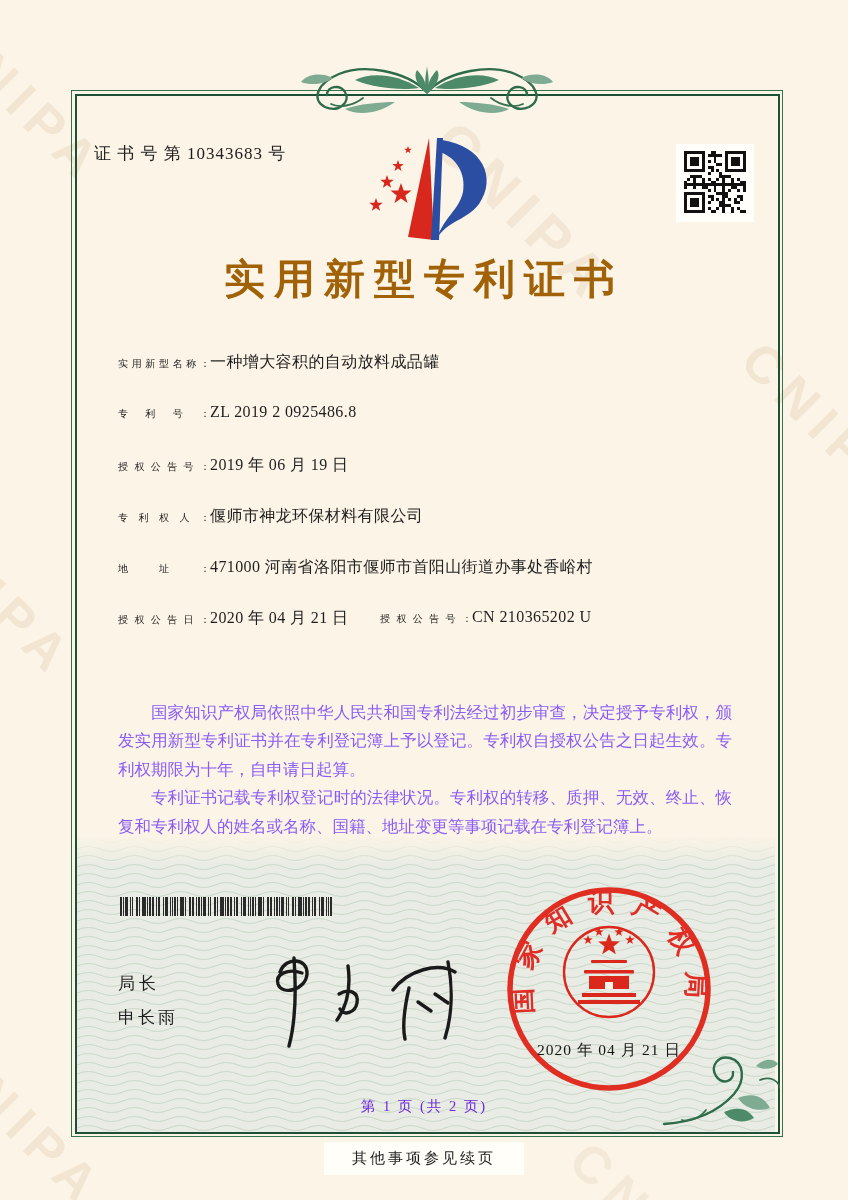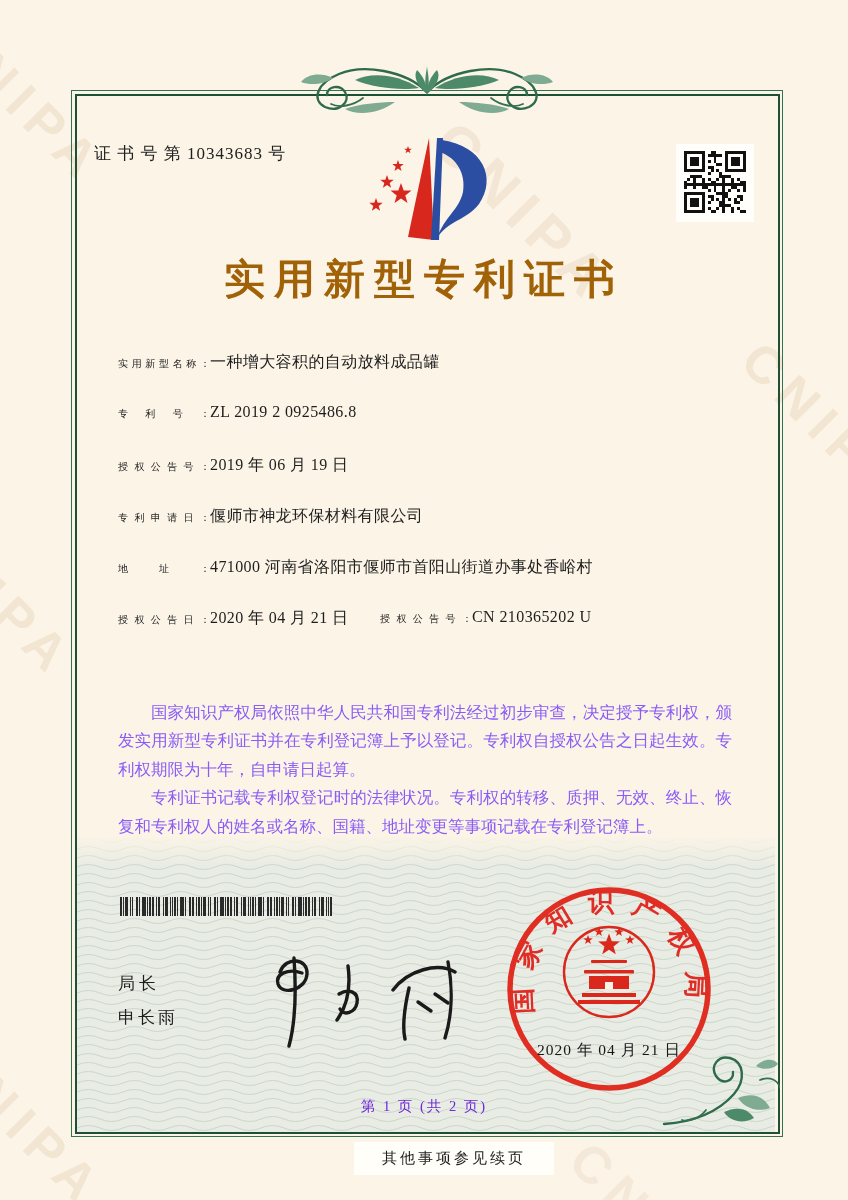--- a/index.html
+++ b/index.html
@@ -46,21 +46,21 @@
   .barcode{position:absolute;left:120px;top:897px;z-index:5;}
   .director{position:absolute;left:118px;top:972px;font-size:17px;letter-spacing:4px;z-index:5;}
   .director-name{position:absolute;left:118px;top:1006px;font-size:17px;letter-spacing:3px;z-index:5;}
   .sig{position:absolute;left:252px;top:946px;z-index:5;}
   .seal{position:absolute;left:504px;top:884px;z-index:5;opacity:.95;}
   .seal-date{position:absolute;left:504px;top:1040px;width:210px;text-align:center;font-size:15.5px;
              letter-spacing:1px;color:#161616;z-index:6;}
   .pageno{position:absolute;left:0;top:1097px;width:100%;text-align:center;font-size:14.5px;
           letter-spacing:2px;color:#6d28d9;z-index:4;}
   .note{position:absolute;left:50%;transform:translateX(-50%);top:1142px;background:#fffef9;
-        padding:7px 28px;font-size:15px;letter-spacing:3px;z-index:4;white-space:nowrap;margin-left:30px;}
+        padding:7px 28px;font-size:15px;letter-spacing:3px;z-index:4;white-space:nowrap;}
 </style>
 </head>
 <body>
 
 <div class="page">
 
   <span class="wm" style="left:-30px;top:6px;">CNIPA</span>
   <span class="wm wm2" style="left:468px;top:108px;">CNIPA</span>
   <span class="wm" style="left:772px;top:330px;">CNIPA</span>
   <span class="wm" style="left:-60px;top:500px;">CNIPA</span>
@@ -252,21 +252,21 @@
     <div class="frow">
       <span class="lbl">实用新型名称：</span><span class="val">一种增大容积的自动放料成品罐</span>
     </div>
     <div class="frow">
       <span class="lbl">专利号：</span><span class="val">ZL 2019 2 0925486.8</span>
     </div>
     <div class="frow">
       <span class="lbl">授权公告号：</span><span class="val">2019 年 06 月 19 日</span>
     </div>
     <div class="frow">
-      <span class="lbl">专利申请日：</span><span class="val">偃师市神龙环保材料有限公司</span>
+      <span class="lbl">专利权人：</span><span class="val">偃师市神龙环保材料有限公司</span>
     </div>
     <div class="frow">
       <span class="lbl">地址：</span><span class="val">471000 河南省洛阳市偃师市首阳山街道办事处香峪村</span>
     </div>
     <div class="frow">
       <span class="lbl">授权公告日：</span><span class="val">2020 年 04 月 21 日</span>
       <span class="grant-col">
         <span class="lbl">授权公告号：</span><span class="val">CN 210365202 U</span>
       </span>
     </div>

